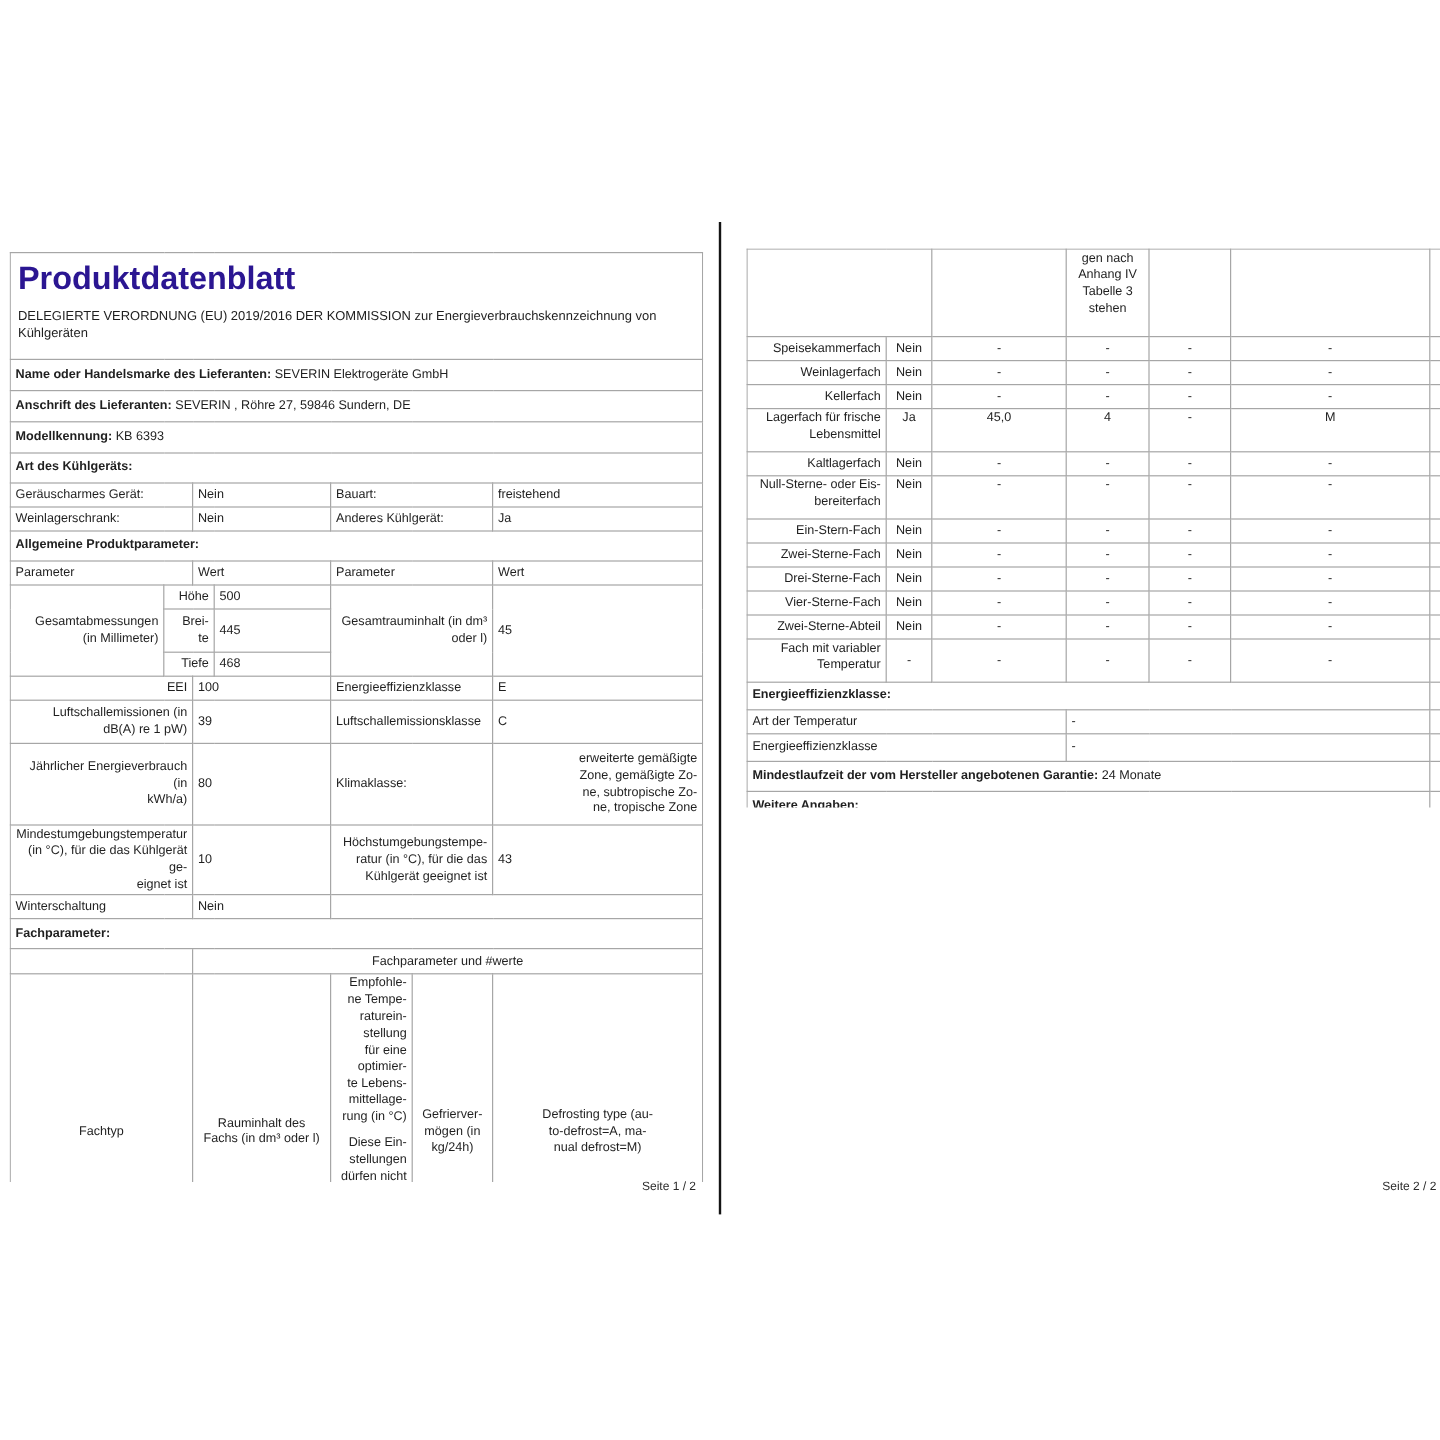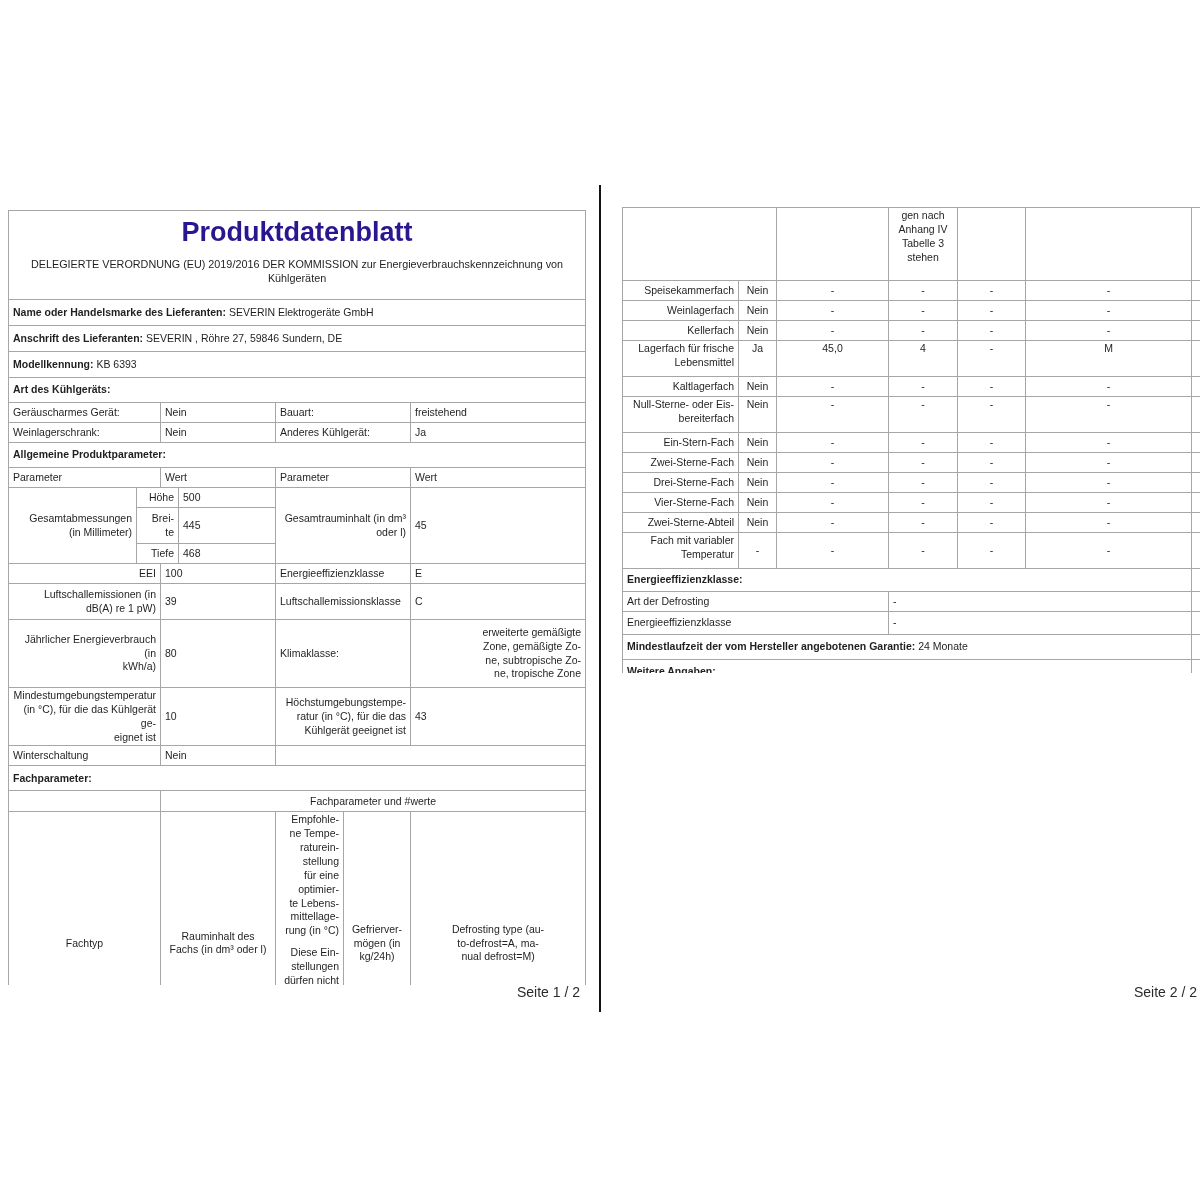--- a/index.html
+++ b/index.html
@@ -14,23 +14,23 @@
   table{border-collapse:collapse;table-layout:fixed;font-size:10.5px;line-height:1.32;}
   .t1{width:577px;}
   .t2{width:607px;}
   td{border:1px solid #a6a6a6;padding:1px 4px;vertical-align:middle;
      overflow:hidden;overflow-wrap:break-word;}
   .pre{white-space:pre-line;text-align:right;}
   .center{text-align:center;}
   .top{vertical-align:top;}
   .doc-title{font-size:27px;font-weight:700;letter-spacing:0;margin:0 0 6px 0;}
   .doc-subtitle{font-size:10.8px;white-space:pre-line;}
-  .title-cell{padding:4px 6px 8px 6px;vertical-align:top;text-align:center;}
+  .title-cell{padding:4px 6px 8px 6px;vertical-align:top;}
   .section-row td{font-weight:700;}
-  .footer{position:absolute;font-size:14px;color:#2a2a2a;text-align:right;}
+  .footer{position:absolute;font-size:10px;color:#2a2a2a;text-align:right;}
   .footer1{left:380px;top:984px;width:200px;}
   .footer2{left:997px;top:984px;width:200px;}
   .divider{position:absolute;left:599px;top:185px;width:2px;height:827px;background:#141414;}
   .lbl{font-weight:700;}
   .val{font-weight:400;}
 </style>
 </head>
 <body>
 
 <div class="canvas">
@@ -334,21 +334,21 @@
         <td class="center">-</td>
         <td class="center">-</td>
         <td></td>
       </tr>
 
       <tr class="section-row">
         <td colspan="6" style="height:20px">Energieeffizienzklasse:</td>
         <td></td>
       </tr>
       <tr>
-        <td colspan="3" style="height:17px">Art der Defrosting</td>
+        <td colspan="3" style="height:17px">Art der Temperatur</td>
         <td colspan="3">-</td>
         <td></td>
       </tr>
       <tr>
         <td colspan="3" style="height:20px">Energieeffizienzklasse</td>
         <td colspan="3">-</td>
         <td></td>
       </tr>
 
       <tr>

